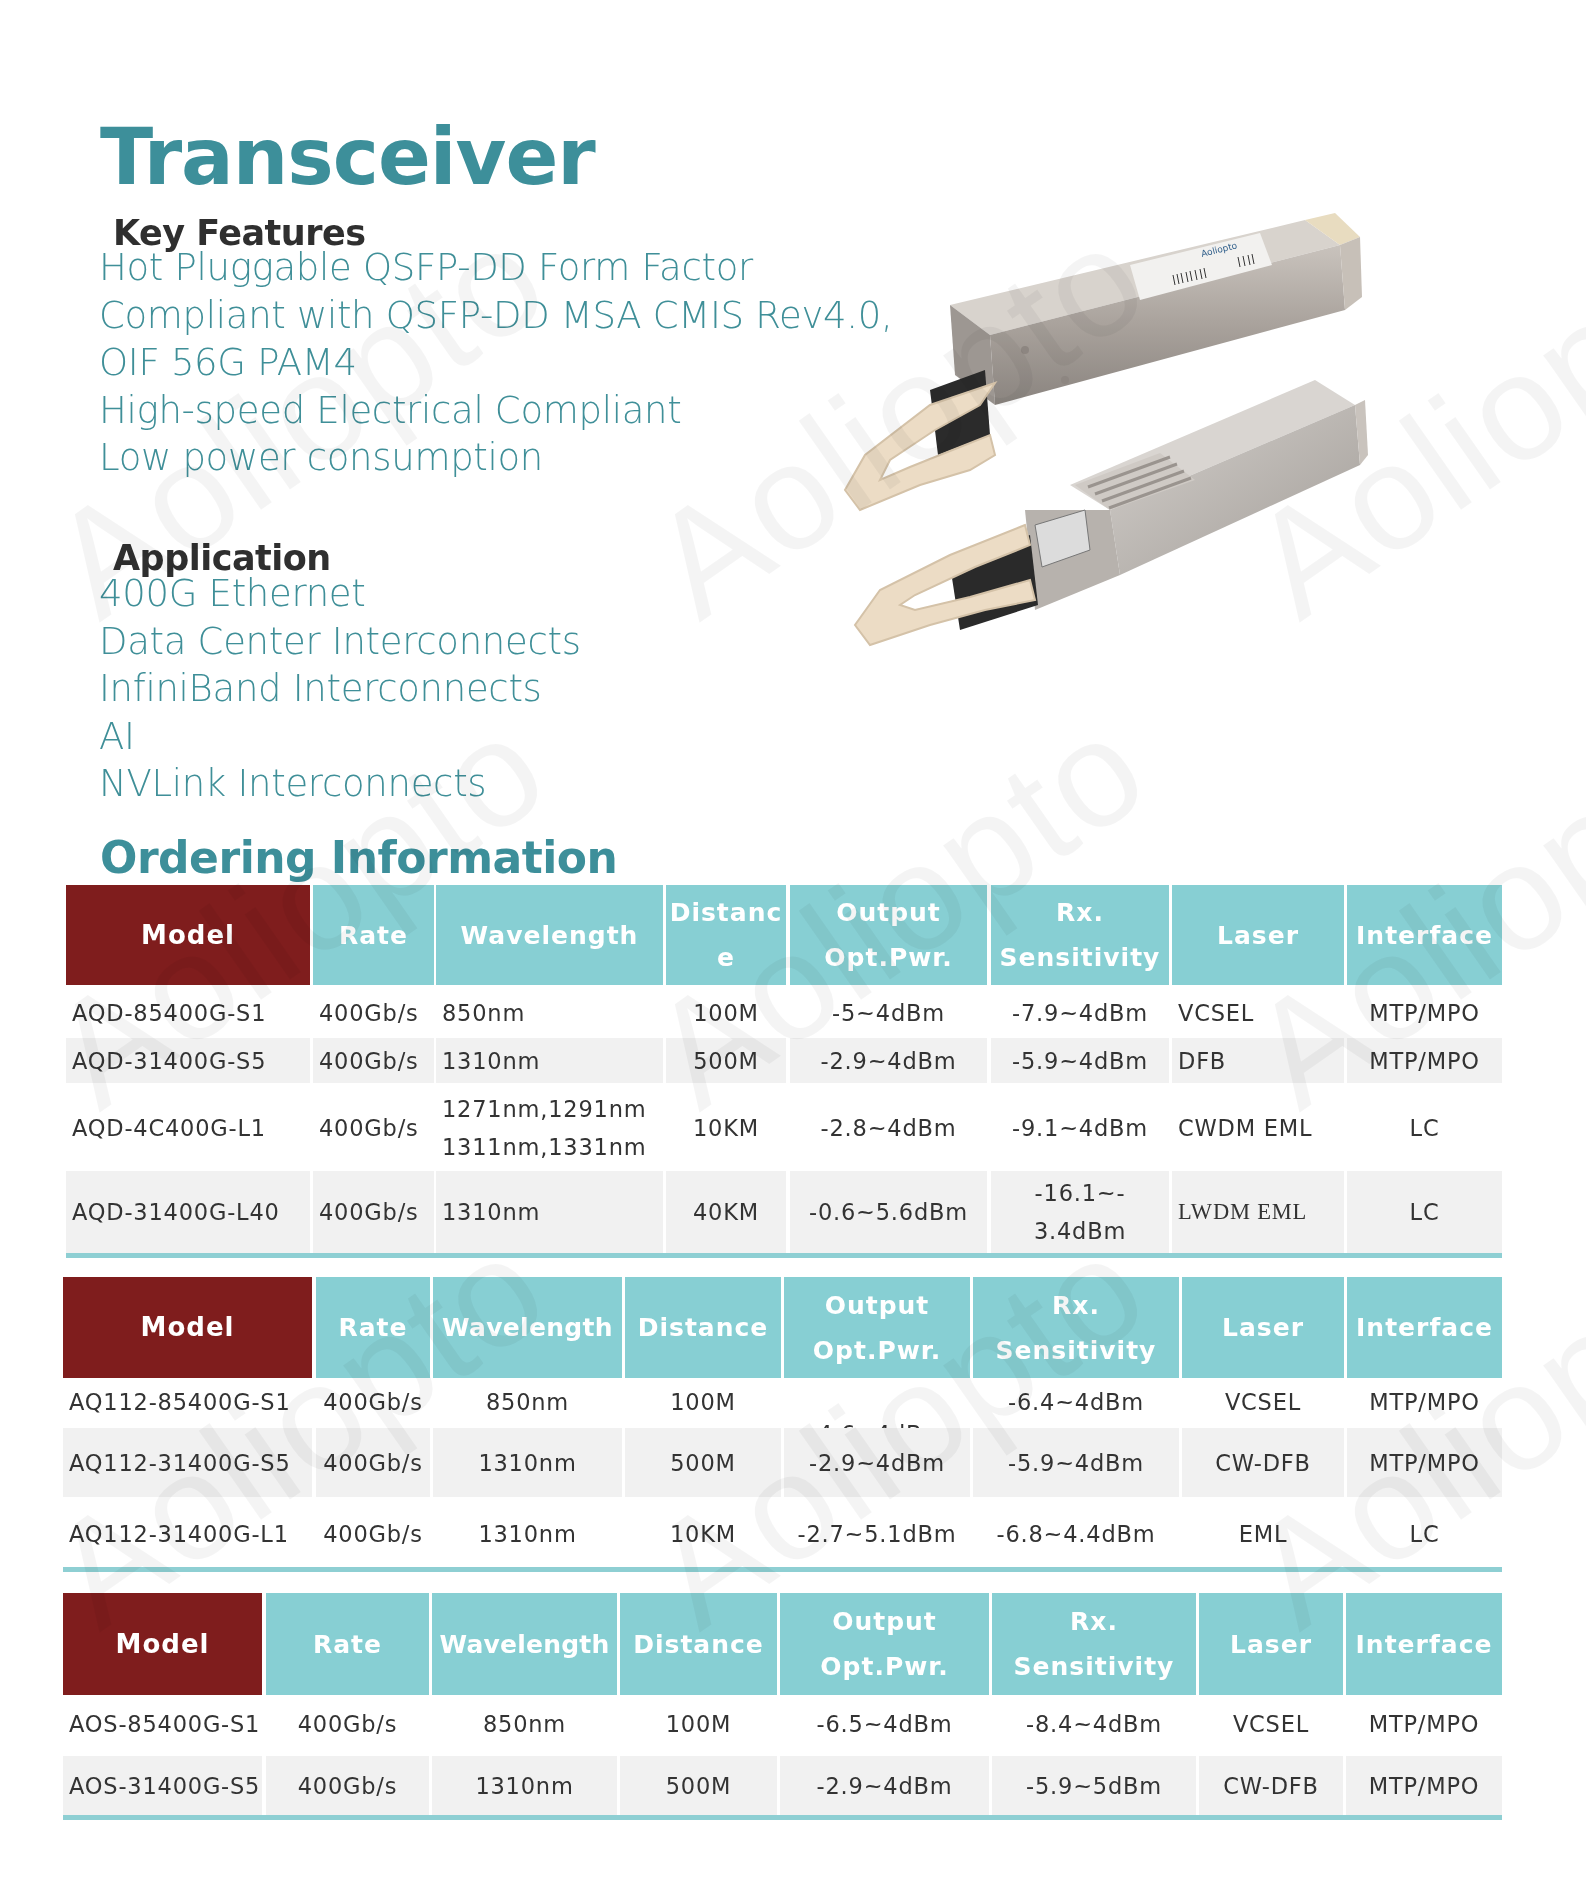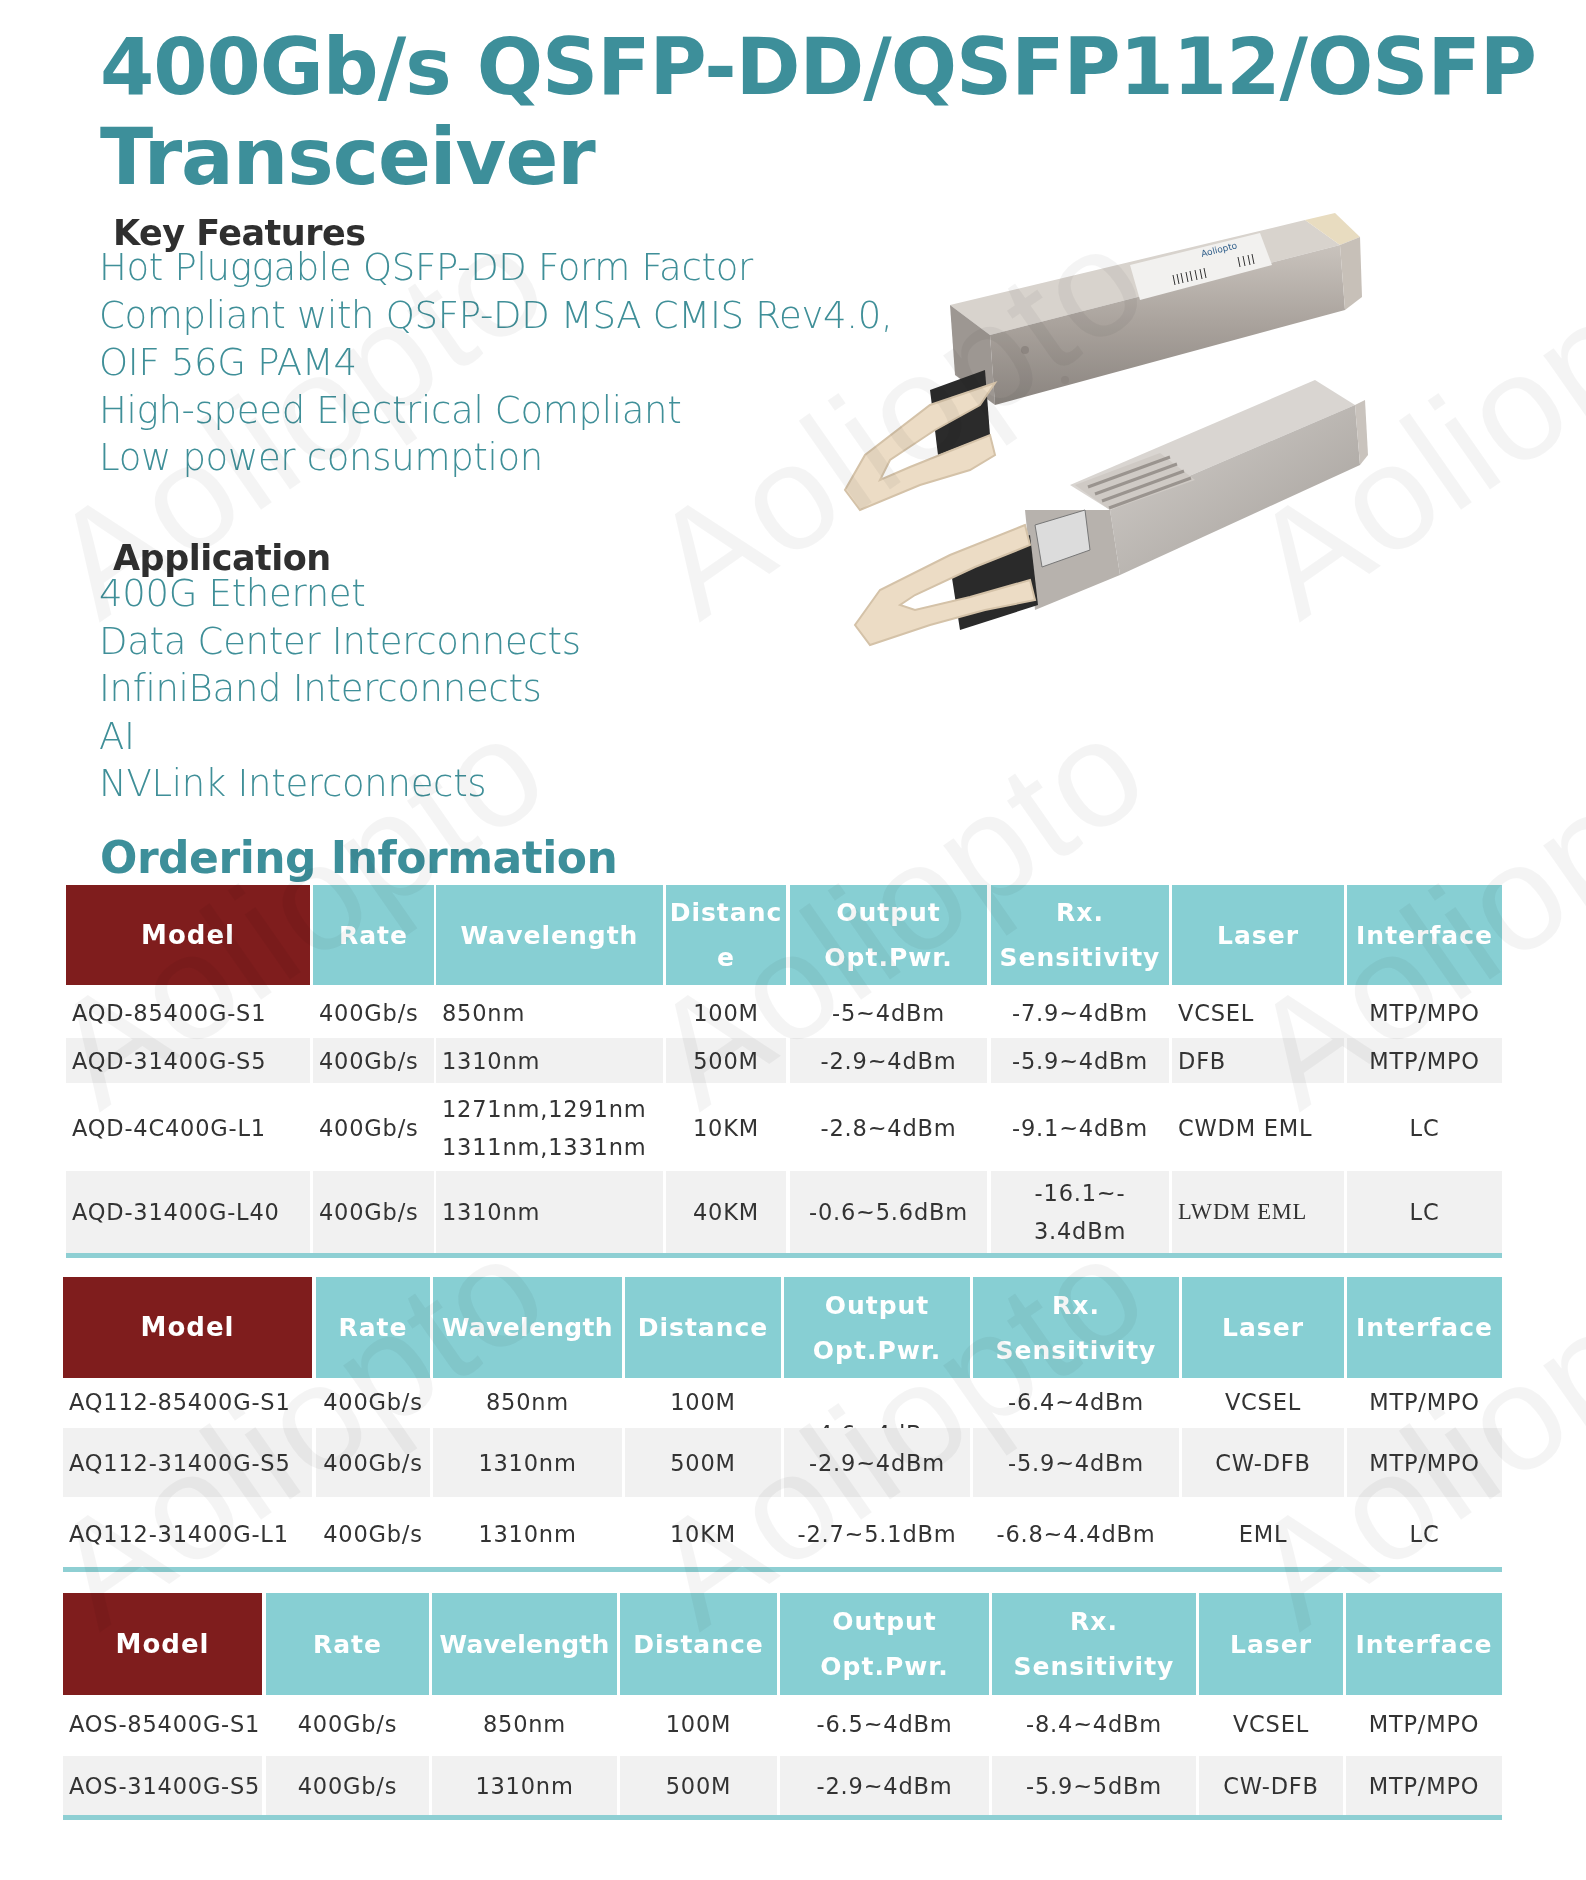--- a/index.html
+++ b/index.html
@@ -27,21 +27,21 @@
 <div class="wm" style="left:620px; top:510px;">Aoliopto</div>
 <div class="wm" style="left:1220px; top:510px;">Aoliopto</div>
 <div class="wm" style="left:20px; top:1000px;">Aoliopto</div>
 <div class="wm" style="left:620px; top:1000px;">Aoliopto</div>
 <div class="wm" style="left:1220px; top:1000px;">Aoliopto</div>
 <div class="wm" style="left:20px; top:1520px;">Aoliopto</div>
 <div class="wm" style="left:620px; top:1520px;">Aoliopto</div>
 <div class="wm" style="left:1220px; top:1520px;">Aoliopto</div>
 
 <h1 class="title">
-  <span>400Gb/s QSFP-DD/QSFP112/OSFP</span><br>
+  <br>
   <span>Transceiver</span>
 </h1>
 
 <h2 class="sec-head" style="top:200px;">Key Features</h2>
 <ul class="list" style="top:244px;">
   <li>Hot Pluggable QSFP-DD Form Factor</li>
   <li>Compliant with QSFP-DD MSA CMIS Rev4.0,</li>
   <li>OIF 56G PAM4</li>
   <li>High-speed Electrical Compliant</li>
   <li>Low power consumption</li>

